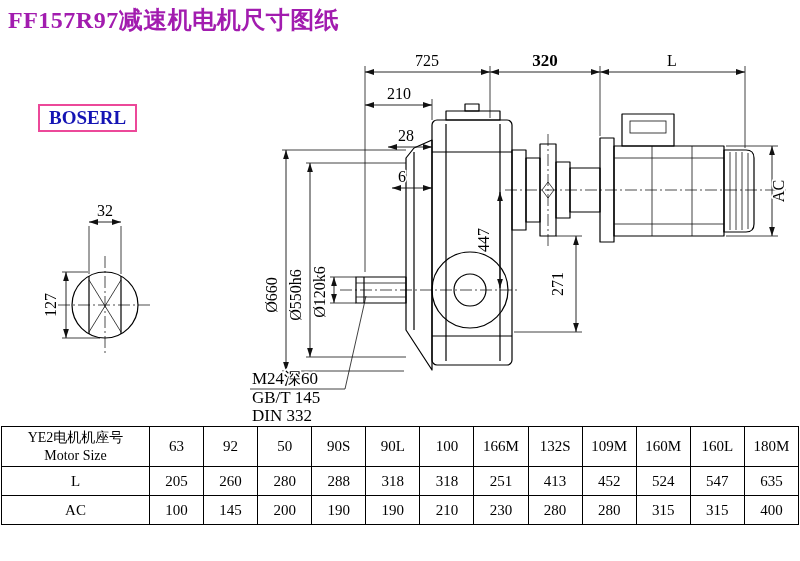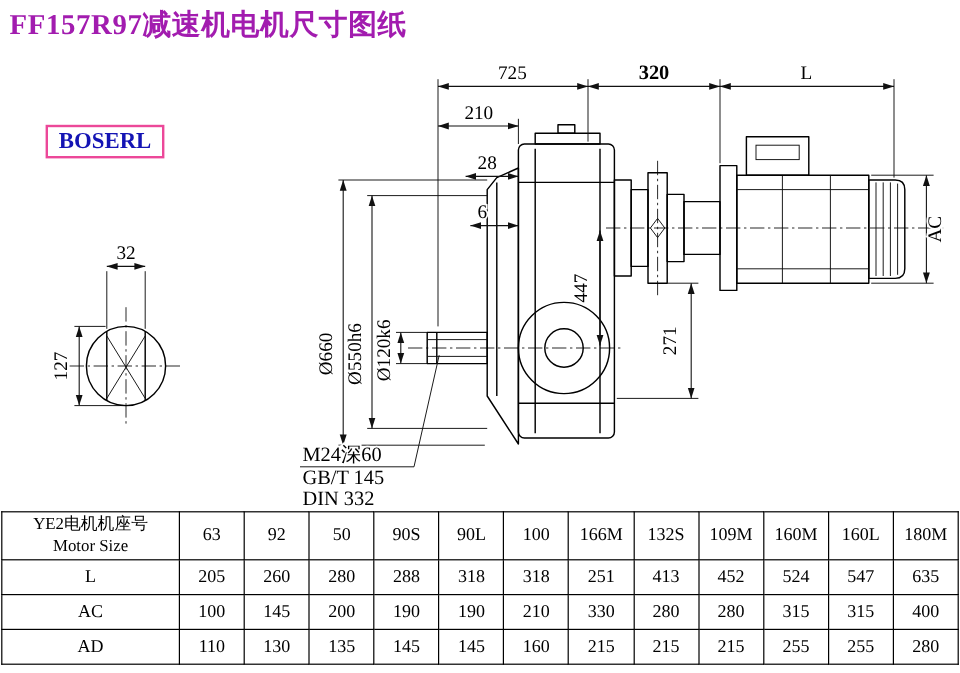--- a/index.html
+++ b/index.html
@@ -235,38 +235,23 @@
       <td>635</td>
     </tr>
     <tr class="datarow">
       <th>AC</th>
       <td>100</td>
       <td>145</td>
       <td>200</td>
       <td>190</td>
       <td>190</td>
       <td>210</td>
-      <td>330</td>
+      <td>230</td>
       <td>280</td>
       <td>280</td>
       <td>315</td>
       <td>315</td>
       <td>400</td>
     </tr>
-    <tr class="datarow">
-      <th>AD</th>
-      <td>110</td>
-      <td>130</td>
-      <td>135</td>
-      <td>145</td>
-      <td>145</td>
-      <td>160</td>
-      <td>215</td>
-      <td>215</td>
-      <td>215</td>
-      <td>255</td>
-      <td>255</td>
-      <td>280</td>
-    </tr>
   </tbody>
     </table>
 
 </div>
 
 </body></html>

